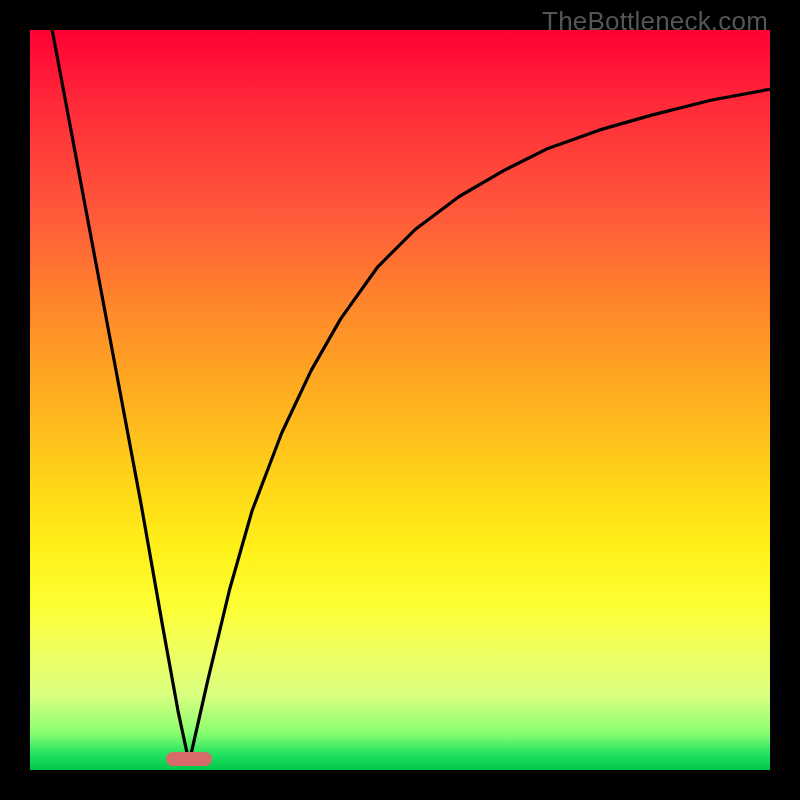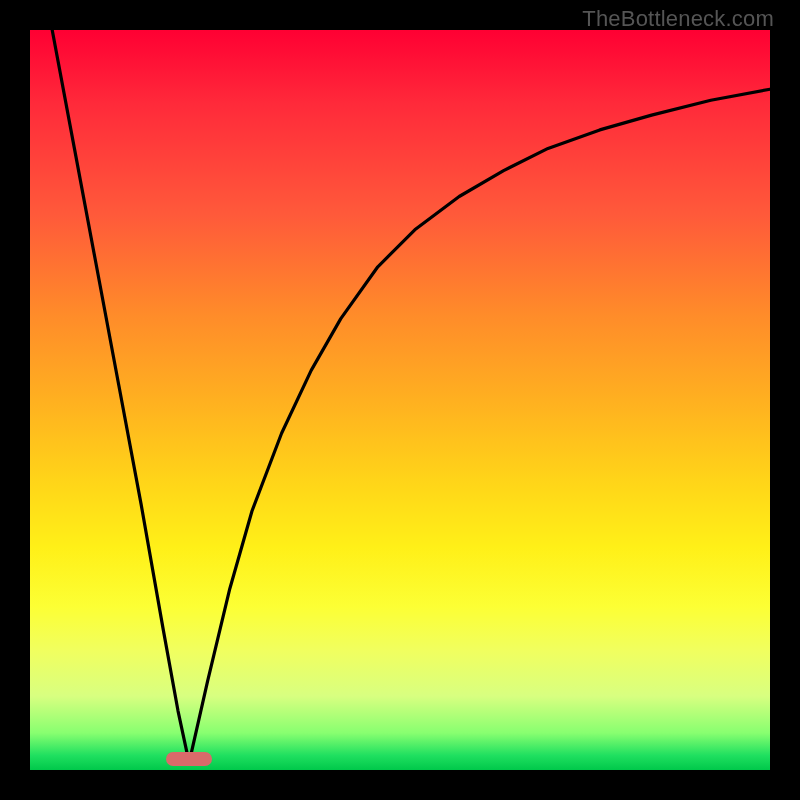--- a/index.html
+++ b/index.html
@@ -52,23 +52,23 @@
     position: absolute;
     width: 46px;
     height: 14px;
     border-radius: 7px;
     background: #d96a6a;
     transform: translate(-50%, -50%);
   }
   .watermark {
     position: absolute;
     top: 6px;
-    right: 26px;
+    right: 32px;
     color: #555;
-    font-size: 22px;
+    font-size: 26px;
     letter-spacing: 0.2px;
     font-weight: 400;
     text-align: center;
   }
 </style>
 </head>
 <body>
 
 <div class="frame">
 

